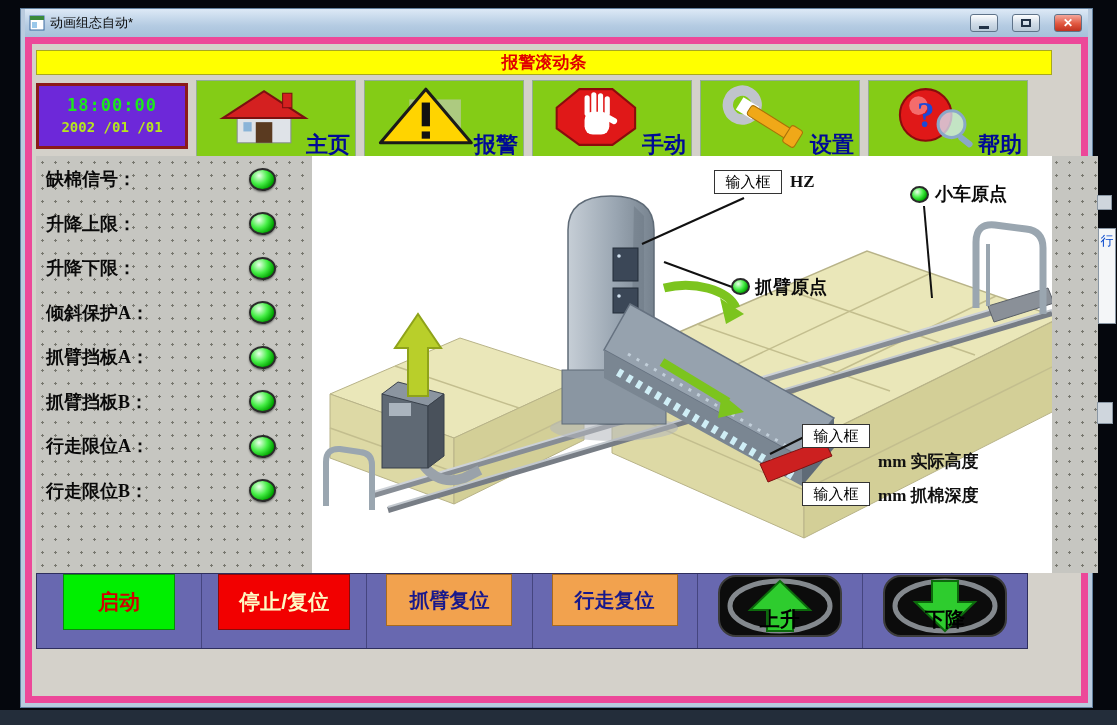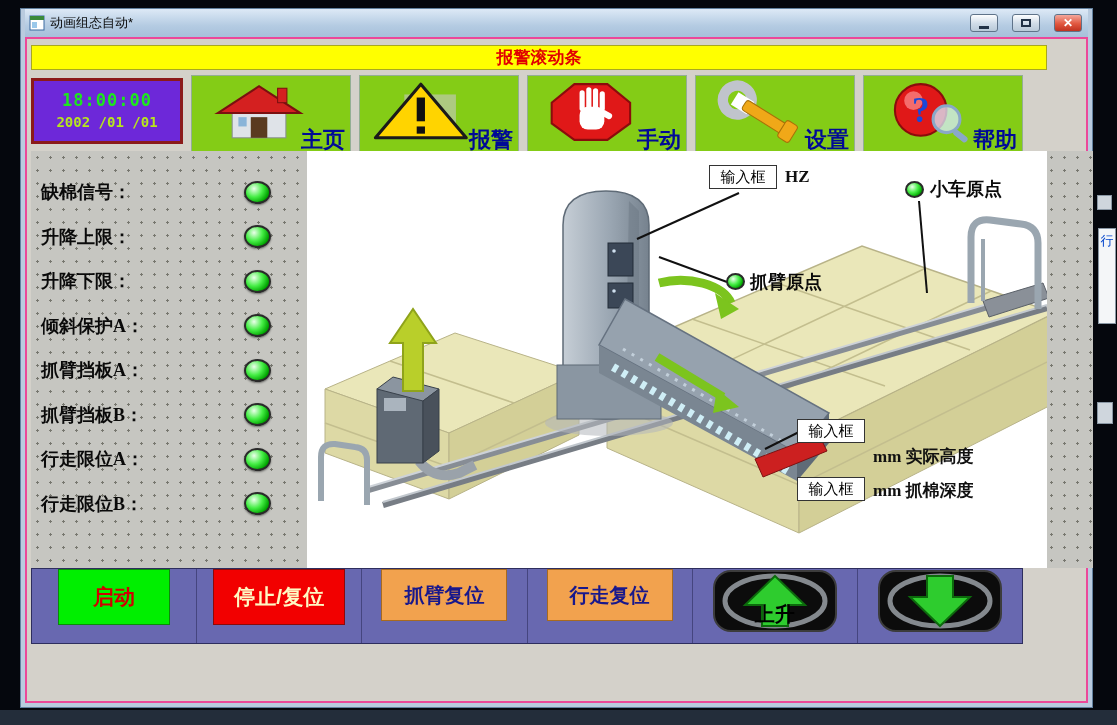--- a/index.html
+++ b/index.html
@@ -25,21 +25,21 @@
     background:linear-gradient(#fdfeff,#cfdbe7 55%,#b9c9d8);
     display:flex; align-items:center; justify-content:center; cursor:pointer;
   }
   .win-btn.close {
     background:linear-gradient(#f4a79b,#e1573f 55%,#c03220);
     color:#fff; font-size:12px; font-weight:bold; line-height:1;
   }
   .glyph-min { width:10px; height:3px; background:#223246; margin-top:9px; }
   .glyph-max { width:10px; height:8px; border:2px solid #223246; }
   
-  .client { position:relative; height:666px; background:#d4d1ca; border:2px solid #ec4899; }
+  .client { position:relative; height:666px; background:#d4d1ca; border:7px solid #ec4899; }
   .banner {
     position:absolute; left:4px; top:6px; width:1016px; height:25px;
     background:#ffff00; border:1px solid #a8a820;
     color:#e10000; font-weight:bold; font-size:17px; text-align:center; line-height:24px;
   }
   
   .toolbar { position:absolute; left:4px; top:36px; width:1016px; height:72px; display:flex; gap:8px; }
   .clock {
     width:152px; height:66px; margin-top:3px; background:#6d28d9;
     border:3px solid #8b1a1a; text-align:center;
@@ -56,21 +56,21 @@
     position:absolute; right:5px; bottom:1px;
     color:#000a96; font-weight:bold; font-size:22px;
   }
   
   .main {
     position:absolute; left:4px; top:112px; width:1062px; height:417px;
     background-color:#c6c6c1;
     background-image:radial-gradient(circle, #77776f 1px, transparent 1.4px);
     background-size:13px 13px;
   }
-  .sidebar { position:absolute; left:0; top:0; width:276px; height:417px; padding-top:19px; }
+  .sidebar { position:absolute; left:0; top:0; width:276px; height:417px; padding-top:1px; }
   .status-row {
     height:44.5px; display:flex; align-items:center; justify-content:space-between;
     padding:0 36px 0 10px;
   }
   .status-label { font-family:"Liberation Serif", serif; font-weight:bold; font-size:18px; color:#0a0a0a; white-space:nowrap; }
   .led {
     width:27px; height:23px; border-radius:50%;
     background:radial-gradient(circle at 35% 30%, #eaffea, #46ee46 42%, #00a400 75%, #005e00);
     border:2px solid #2a2a2a; box-shadow:0 1px 2px rgba(0,0,0,.45);
   }
@@ -361,20 +361,21 @@
           <span class="ud-label">上升</span>
         </div>
       </div>
       <div class="ctl-cell">
         <div class="btn-updown">
           <svg viewBox="0 0 126 64" width="126" height="64">
             <rect x="2" y="2" width="122" height="60" rx="17" fill="#0c0c0c" stroke="#3c3c3c" stroke-width="2"></rect>
             <ellipse cx="63" cy="32" rx="50" ry="25" fill="none" stroke="#9aa0a6" stroke-width="5" opacity="0.85"></ellipse>
             <polygon points="63,57 93,28 76,28 76,7 50,7 50,28 33,28" fill="#2ecc2e" stroke="#0c6a0c" stroke-width="2"></polygon>
           </svg>
+          <span class="ud-label">下降</span>
         </div>
       </div>
     </div>
 
   </div>
 </div>
 
 <div class="frag" style="left:1097px; top:195px; width:15px; height:15px;"></div>
 <div class="frag-panel">
   <span>行</span>

